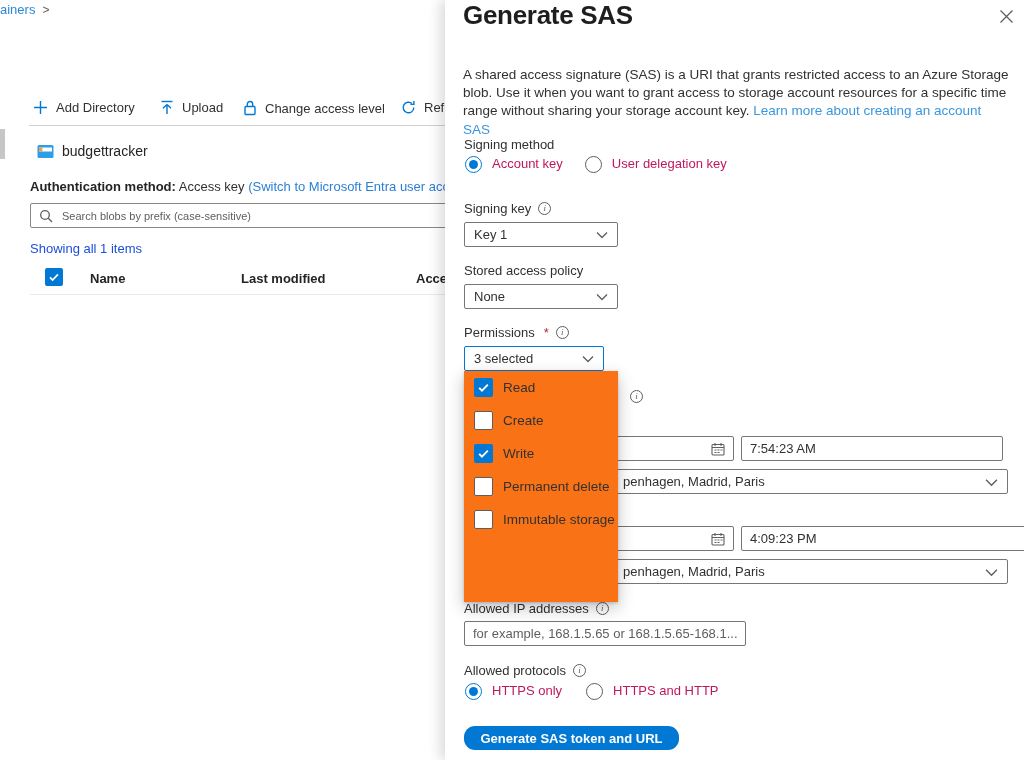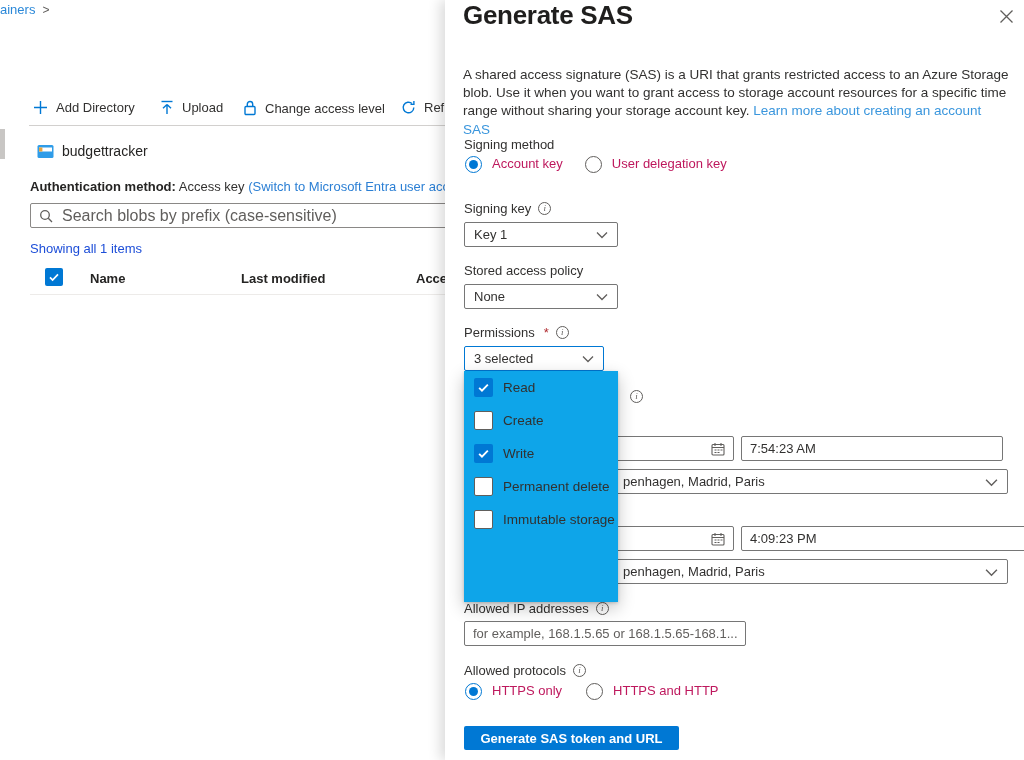--- a/index.html
+++ b/index.html
@@ -18,21 +18,21 @@
   .tb-item svg { flex:0 0 auto; }
   .toolbar-divider { position:absolute; left:29px; top:125px; width:416px; height:1px; background:#d2d0ce; }
   .edge-bar { position:absolute; left:0; top:129px; width:5px; height:30px; background:#c8c6c4; }
 
   .container-title { position:absolute; left:37px; top:143px; display:flex; align-items:center; gap:8px; font-size:14px; color:#252423; }
   .auth-line { position:absolute; left:30px; top:179px; font-size:13px; white-space:nowrap; }
   .auth-line .b { font-weight:700; color:#252423; }
   .auth-line a { color:#2b7fd4; text-decoration:none; }
 
   .search-box { position:absolute; left:30px; top:203px; width:428px; height:25px; border:1px solid #8a8886; border-radius:2px; background:#fff; display:flex; align-items:center; padding:0 8px; gap:9px; }
-  .search-box input { border:none; outline:none; flex:1; font-size:16px; font-family:"Liberation Sans",sans-serif; color:#323130; background:transparent; }
+  .search-box input { border:none; outline:none; flex:1; font-size:11px; font-family:"Liberation Sans",sans-serif; color:#323130; background:transparent; }
   .search-box input::placeholder { color:#605e5c; }
 
   .summary { position:absolute; left:30px; top:241px; font-size:13px; color:#1d4ed8; }
 
   .hdr-row { position:absolute; left:30px; top:264px; width:430px; height:31px; border-bottom:1px solid #edebe9; }
   .hdr-cell { position:absolute; top:7px; font-size:13px; font-weight:700; color:#252423; white-space:nowrap; }
   .data-row { position:absolute; left:0px; top:297px; width:445px; height:41px; background:#edebe9; border-bottom:1px solid #e1dfdd; }
   .data-row .cell { position:absolute; top:13px; font-size:13px; white-space:nowrap; }
   .data-row a { color:#2b7fd4; text-decoration:none; }
 
@@ -57,25 +57,25 @@
 
   .select { position:absolute; height:25px; border:1px solid #767676; border-radius:2px; background:#fff; display:flex; align-items:center; padding:0 9px; font-size:13px; color:#323130; cursor:pointer; }
   .select .chev { position:absolute; right:9px; top:8px; }
   .select.focused { border:1.5px solid #0078d4; }
 
   .text-input { position:absolute; height:25px; border:1px solid #767676; border-radius:2px; background:#fff; font-size:13px; color:#323130; padding:0 8px; font-family:"Liberation Sans",sans-serif; outline:none; }
   .text-input::placeholder { color:#605e5c; }
   .date-wrap { position:absolute; height:25px; border:1px solid #767676; border-radius:2px; background:#fff; }
   .date-wrap .cal { position:absolute; right:8px; top:5px; }
 
-  .flyout { position:absolute; left:19px; top:371px; width:154px; height:231px; background:#0ea5e9; box-shadow:0 6px 16px rgba(0,0,0,.24), 0 1px 3px rgba(0,0,0,.18); z-index:10; }
+  .flyout { position:absolute; left:19px; top:371px; width:154px; height:231px; background:#f97316; box-shadow:0 6px 16px rgba(0,0,0,.24), 0 1px 3px rgba(0,0,0,.18); z-index:10; }
   .fly-item { height:33px; display:flex; align-items:center; padding-left:10px; gap:10px; font-size:13.5px; color:#323130; cursor:pointer; }
   .fly-item .checkbox { width:19px; height:19px; }
 
-  .primary-btn { position:absolute; left:19px; top:726px; width:215px; height:24px; background:#0078d4; color:#fff; border:none; border-radius:2px; font-size:13px; font-weight:700; font-family:"Liberation Sans",sans-serif; cursor:pointer; }
+  .primary-btn { position:absolute; left:19px; top:726px; width:215px; height:24px; background:#0078d4; color:#fff; border:none; border-radius:11px; font-size:13px; font-weight:700; font-family:"Liberation Sans",sans-serif; cursor:pointer; }
 </style>
 </head>
 <body>
 
 <div class="stage">
 
   <div class="left-pane">
 
     <div class="breadcrumb">
       <a href="#">ainers</a><span class="sep">&gt;</span>

